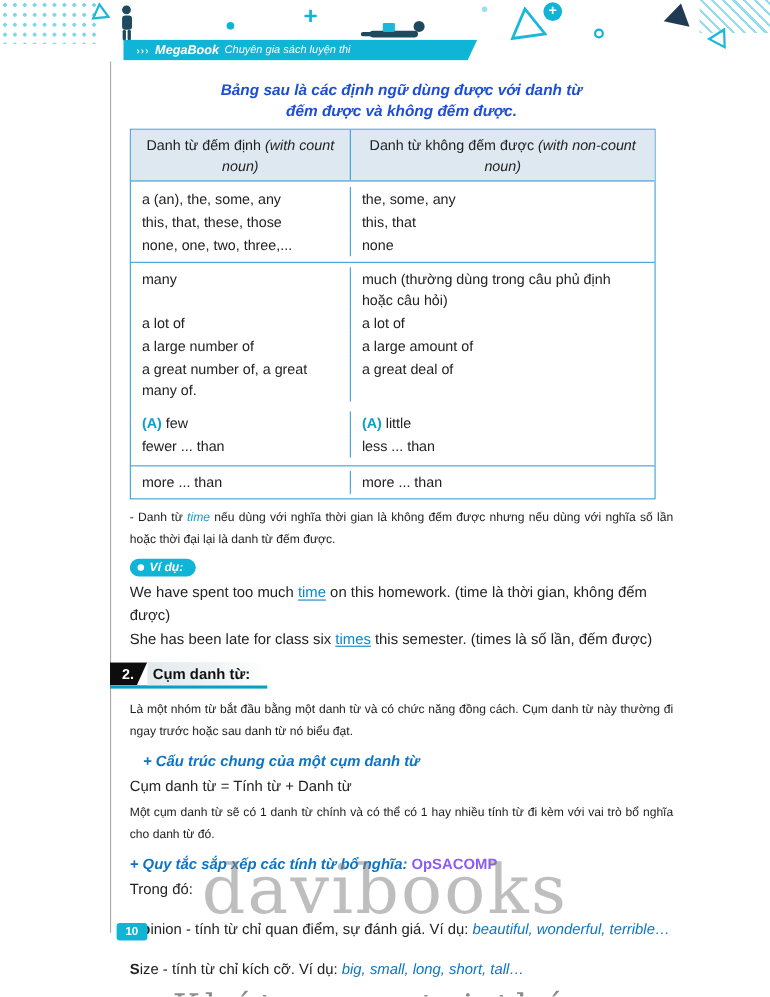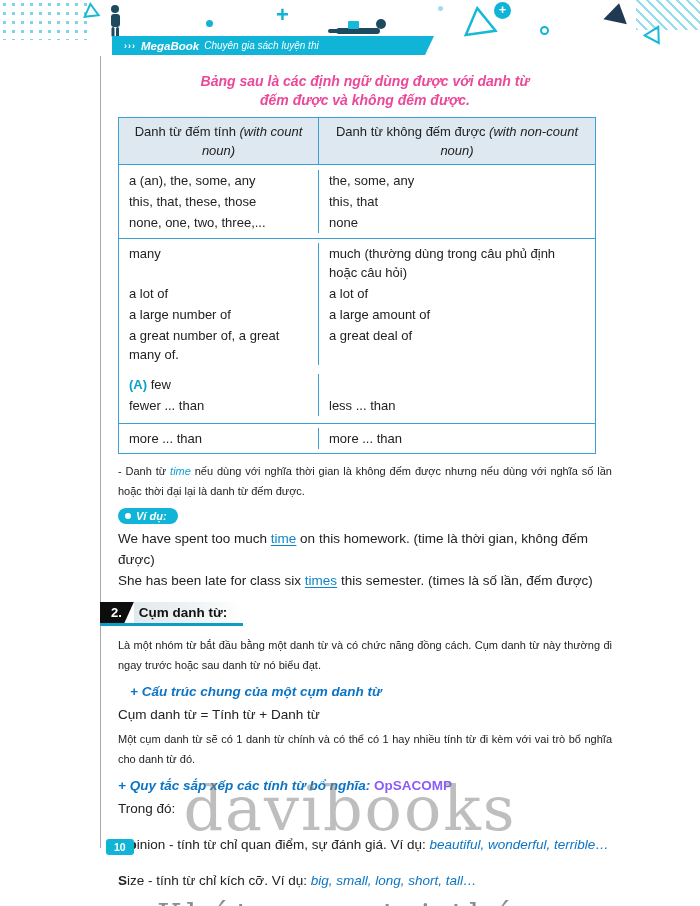--- a/index.html
+++ b/index.html
@@ -34,21 +34,21 @@
   .ribbon{position:absolute;left:112px;top:36px;width:322px;height:19px;background:var(--teal);
     display:flex;align-items:center;gap:5px;padding-left:12px;box-sizing:border-box;
     clip-path:polygon(0 0,100% 0,calc(100% - 9px) 100%,0 100%);color:#fff;}
   .ribbon .arrows{font-size:9px;font-weight:bold;letter-spacing:1px;}
   .ribbon .brand{font-size:11.5px;font-weight:bold;font-style:italic;}
   .ribbon .tagline{font-size:10px;font-style:italic;}
   
   .vline{position:absolute;left:100px;top:56px;width:1px;height:792px;background:#a8a8a8;}
   
   .content{position:absolute;left:118px;top:72px;width:494px;}
-  .title{color:#ec4899;font-weight:bold;font-style:italic;font-size:14px;line-height:19px;
+  .title{color:#1d4ed8;font-weight:bold;font-style:italic;font-size:14px;line-height:19px;
     text-align:center;margin-bottom:7px;}
   .title span{display:block;}
   
   .gtable{width:478px;border:1.5px solid var(--tb);box-sizing:border-box;margin-bottom:7px;}
   .trow{display:flex;}
   .cell{padding:1px 10px;font-size:13px;line-height:19px;box-sizing:border-box;}
   .cell.l{width:200px;border-right:1.4px solid var(--tb);}
   .cell.r{flex:1;}
   .thead{background:#dde8f1;border-bottom:1.4px solid var(--tb);}
   .thead .cell{display:flex;align-items:center;justify-content:center;text-align:center;
@@ -149,21 +149,21 @@
 <div class="content">
 
   <div class="title">
     <span>Bảng sau là các định ngữ dùng được với danh từ</span>
     <span>đếm được và không đếm được.</span>
   </div>
 
   <div class="gtable">
     <div class="trow thead">
       <div class="cell l">
-        <span class="hc"><span>Danh từ đếm tính </span><span class="it">(with count noun)</span></span>
+        <span class="hc"><span>Danh từ đếm định </span><span class="it">(with count noun)</span></span>
       </div>
       <div class="cell r">
         <span class="hc"><span>Danh từ không đếm được </span><span class="it">(with non-count noun)</span></span>
       </div>
     </div>
 
     <div class="tgroup g1">
       <div class="trow">
         <div class="cell l">a (an), the, some, any</div>
         <div class="cell r">the, some, any</div>
@@ -190,20 +190,21 @@
       <div class="trow">
         <div class="cell l">a large number of</div>
         <div class="cell r">a large amount of</div>
       </div>
       <div class="trow row-great">
         <div class="cell l">a great number of, a great many of.</div>
         <div class="cell r">a great deal of</div>
       </div>
       <div class="trow">
         <div class="cell l"><span class="acc">(A)</span><span> few</span></div>
+        <div class="cell r"><span class="acc">(A)</span><span> little</span></div>
       </div>
       <div class="trow">
         <div class="cell l">fewer ... than</div>
         <div class="cell r">less ... than</div>
       </div>
     </div>
 
     <div class="tgroup g3">
       <div class="trow">
         <div class="cell l">more ... than</div>

